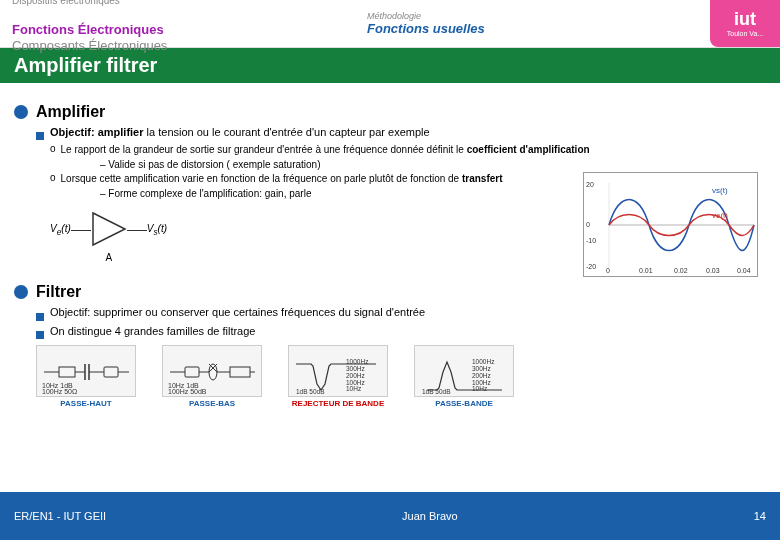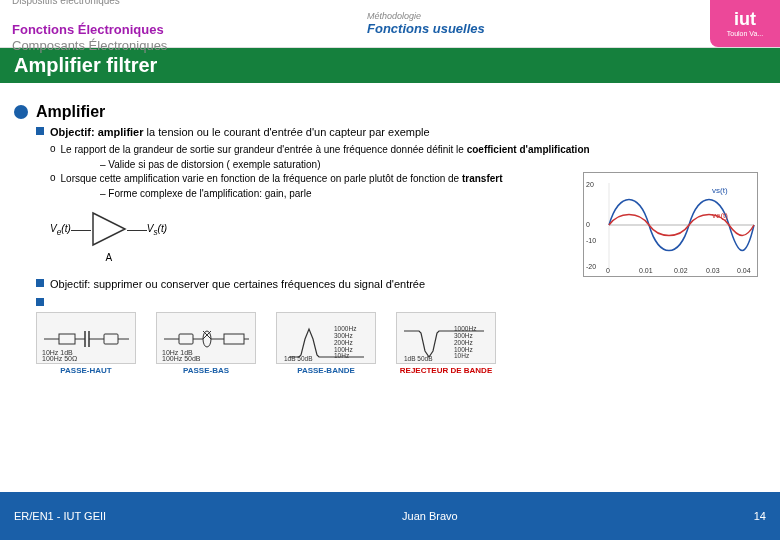--- a/index.html
+++ b/index.html
@@ -115,21 +115,21 @@
       color: #000;
     }
 
     
     .sub-item {
       margin-left: 22px;
       margin-bottom: 3px;
     }
     .sub-item-header {
       display: flex;
-      align-items: flex-start;
+      align-items: flex-end;
     }
     .square-bullet {
       width: 8px;
       height: 8px;
       background: #1a5fa8;
       margin-right: 6px;
       margin-top: 2px;
       flex-shrink: 0;
     }
     .sub-item-text {
@@ -176,21 +176,21 @@
       width: 20px;
       height: 1.5px;
       background: #333;
     }
 
     
     .footer-images {
       display: flex;
       margin-left: 22px;
       margin-top: 6px;
-      gap: 20px;
+      gap: 26px;
       align-items: flex-end;
     }
     .filter-item {
       display: flex;
       flex-direction: column;
       align-items: center;
       font-size: 8px;
     }
     .filter-box {
       width: 100px;
@@ -325,30 +325,35 @@
         <path d="M25,52 C35,18 55,18 65,52 C75,86 95,86 105,52 C115,18 135,18 145,52 C155,86 162,86 170,52" fill="none" stroke="#2255aa" stroke-width="1.5"></path>
 
         <path d="M25,52 C35,38 55,38 65,52 C75,66 95,66 105,52 C115,38 135,38 145,52 C155,66 162,66 170,52" fill="none" stroke="#cc3333" stroke-width="1.5"></path>
 
         <text x="128" y="20" font-size="8" fill="#2255aa">vs(t)</text>
         <text x="128" y="45" font-size="8" fill="#cc3333">ve(t)</text>
       </svg>
     </div>
   </div>
 
+  <div class="section-header" style="margin-top:6px;">
+    <div class="bullet-circle"></div>
+    <span class="section-title">Filtrer</span>
+  </div>
 
   <div class="sub-item">
     <div class="sub-item-header">
       <div class="square-bullet"></div>
       <span class="sub-item-text">Objectif: supprimer ou conserver que certaines fréquences du signal d'entrée</span>
     </div>
   </div>
   <div class="sub-item">
     <div class="sub-item-header">
       <div class="square-bullet"></div>
+      <span class="sub-item-text">On distingue 4 grandes familles de filtrage</span>
     </div>
   </div>
 
   <div class="footer-images">
 
     <div class="filter-item">
       <div class="filter-box">
         <svg width="95" height="42" viewBox="0 0 95 42">
 
           <line x1="5" y1="20" x2="20" y2="20" stroke="#333" stroke-width="1"></line>
@@ -382,47 +387,47 @@
           <text x="3" y="42" font-size="7" fill="#333">100Hz  50dB</text>
         </svg>
       </div>
       <span class="filter-label">PASSE-BAS</span>
     </div>
 
     <div class="filter-item">
       <div class="filter-box">
         <svg width="95" height="42" viewBox="0 0 95 42">
 
+          <path d="M5,12 L20,12 L22,14 L26,32 L30,38 L34,32 L38,14 L40,12 L85,12" fill="none" stroke="#333" stroke-width="1.2"></path>
+          <text x="55" y="12" font-size="6.5" fill="#333">1000Hz</text>
+          <text x="55" y="19" font-size="6.5" fill="#333">300Hz</text>
+          <text x="55" y="26" font-size="6.5" fill="#333">200Hz</text>
+          <text x="55" y="33" font-size="6.5" fill="#333">100Hz</text>
+          <text x="55" y="39" font-size="6.5" fill="#333">10Hz</text>
+          <text x="5" y="42" font-size="6.5" fill="#333">1dB 50dB</text>
+        </svg>
+      </div>
+      <span class="filter-label red">REJECTEUR DE BANDE</span>
+    </div>
+
+    <div class="filter-item">
+      <div class="filter-box">
+        <svg width="95" height="42" viewBox="0 0 95 42">
+
           <path d="M10,38 L20,38 L22,36 L26,20 L30,10 L34,20 L38,36 L40,38 L85,38" fill="none" stroke="#333" stroke-width="1.2"></path>
           <text x="55" y="12" font-size="6.5" fill="#333">1000Hz</text>
           <text x="55" y="19" font-size="6.5" fill="#333">300Hz</text>
           <text x="55" y="26" font-size="6.5" fill="#333">200Hz</text>
           <text x="55" y="33" font-size="6.5" fill="#333">100Hz</text>
           <text x="55" y="39" font-size="6.5" fill="#333">10Hz</text>
           <text x="5" y="42" font-size="6.5" fill="#333">1dB 50dB</text>
         </svg>
       </div>
       <span class="filter-label">PASSE-BANDE</span>
     </div>
-
-    <div class="filter-item">
-      <div class="filter-box">
-        <svg width="95" height="42" viewBox="0 0 95 42">
-
-          <path d="M5,12 L20,12 L22,14 L26,32 L30,38 L34,32 L38,14 L40,12 L85,12" fill="none" stroke="#333" stroke-width="1.2"></path>
-          <text x="55" y="12" font-size="6.5" fill="#333">1000Hz</text>
-          <text x="55" y="19" font-size="6.5" fill="#333">300Hz</text>
-          <text x="55" y="26" font-size="6.5" fill="#333">200Hz</text>
-          <text x="55" y="33" font-size="6.5" fill="#333">100Hz</text>
-          <text x="55" y="39" font-size="6.5" fill="#333">10Hz</text>
-          <text x="5" y="42" font-size="6.5" fill="#333">1dB 50dB</text>
-        </svg>
-      </div>
-      <span class="filter-label red">REJECTEUR DE BANDE</span>
-    </div>
   </div>
 
 </div>
 
 <div class="bottom-bar">
   <span>ER/EN1 - IUT GEII</span>
   <span>Juan Bravo</span>
   <span>14</span>
 </div>
 

